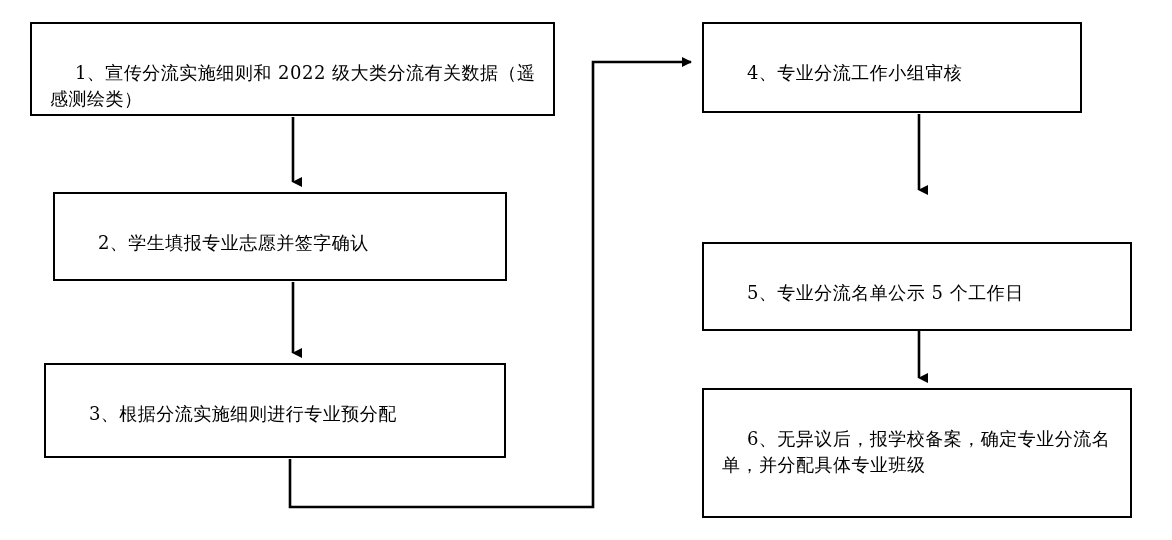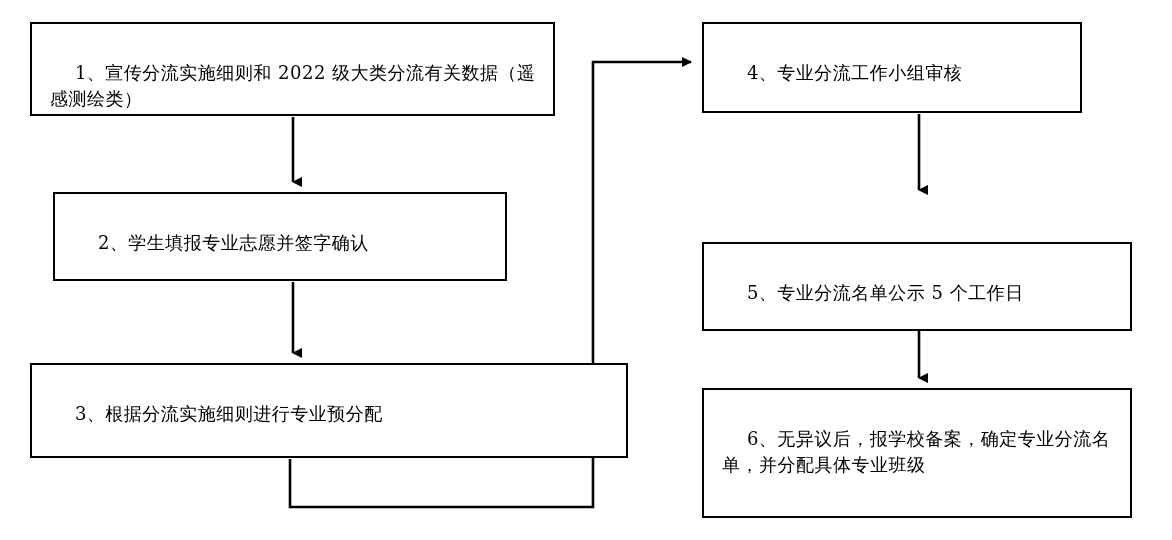--- a/index.html
+++ b/index.html
@@ -28,21 +28,21 @@
     font-size: 18px;
     line-height: 1.45;
     color: #000000;
     letter-spacing: 0.5px;
     text-align: left;
     white-space: pre-wrap;
     word-break: break-all;
   }
   .node.n1 { left: 30px;  top: 22px;  width: 525px; height: 94px; }
   .node.n2 { left: 30px;  top: 192px; width: 454px; height: 89px; margin-left: 23px; }
-  .node.n3 { left: 30px;  top: 363px; width: 598px; height: 95px; }
+  .node.n3 { left: 44px;  top: 363px; width: 462px; height: 95px; }
   .node.n4 { left: 702px; top: 22px;  width: 380px; height: 91px; }
   .node.n5 { left: 702px; top: 200px; width: 430px; height: 89px; margin-top: 42px; }
   .node.n6 { left: 702px; top: 388px; width: 430px; height: 130px; }
 
   .edge-layer {
     position: absolute;
     left: 0;
     top: 0;
     width: 1172px;
     height: 540px;

